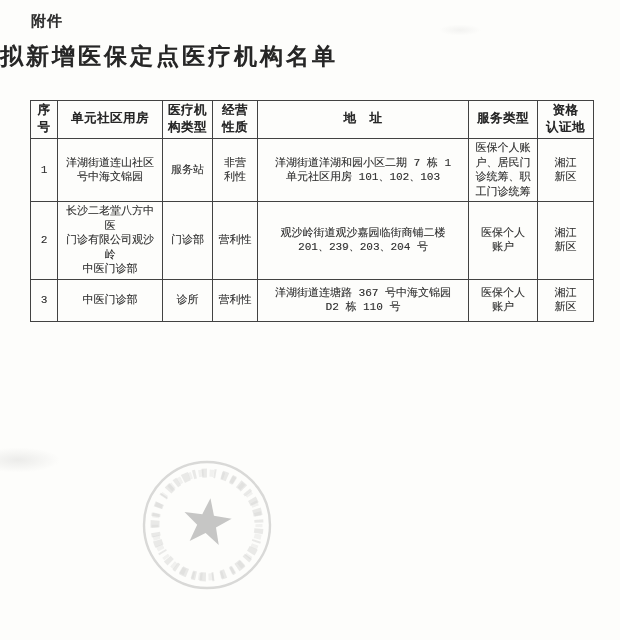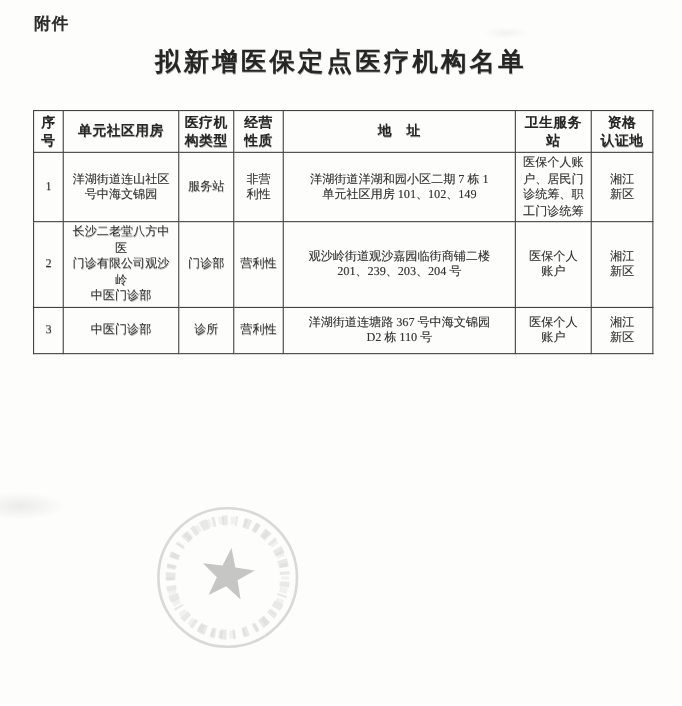--- a/index.html
+++ b/index.html
@@ -5,38 +5,37 @@
   html, body { margin: 0; padding: 0; background: #ffffff; }
   .page {
     position: relative;
     width: 620px;
     height: 640px;
     background:
       radial-gradient(ellipse 60px 18px at 18px 460px, rgba(130,130,130,0.14), rgba(130,130,130,0) 70%),
       radial-gradient(ellipse 30px 8px at 460px 30px, rgba(150,150,150,0.10), rgba(150,150,150,0) 70%),
       #fdfdfb;
     overflow: hidden;
-    font-family: Liberation Serif, serif;
+    font-family: Liberation Mono, monospace;
     color: #2e2e2e;
     text-shadow: 0.3px 0.3px 0.45px rgba(70,70,70,0.45);
   }
   .attachment-label {
     position: absolute;
     left: 31px;
     top: 12px;
     font-size: 15px;
     font-weight: 600;
     letter-spacing: 1px;
   }
   .doc-title {
     position: absolute;
     left: 0;
     top: 41px;
     width: 100%;
-    text-align: center;
     font-size: 23px;
     font-weight: 700;
     letter-spacing: 3px;
     color: #262626;
   }
   table.roster {
     position: absolute;
     left: 30px;
     top: 100px;
     width: 563px;
@@ -97,33 +96,33 @@
     <tbody>
       <tr class="hdr">
         <th>序
 号</th>
         <th>单元社区用房</th>
         <th>医疗机
 构类型</th>
         <th>经营
 性质</th>
         <th>地　址</th>
-        <th>卫生服务站</th>
+        <th>服务类型</th>
         <th>资格
 认证地</th>
       </tr>
       <tr class="row-1">
         <td>1</td>
         <td>洋湖街道连山社区
 号中海文锦园</td>
         <td>服务站</td>
         <td>非营
 利性</td>
         <td>洋湖街道洋湖和园小区二期 7 栋 1
-单元社区用房 101、102、149</td>
+单元社区用房 101、102、103</td>
         <td>医保个人账
 户、居民门
 诊统筹、职
 工门诊统筹</td>
         <td>湘江
 新区</td>
       </tr>
       <tr class="row-2">
         <td>2</td>
         <td>长沙二老堂八方中医

